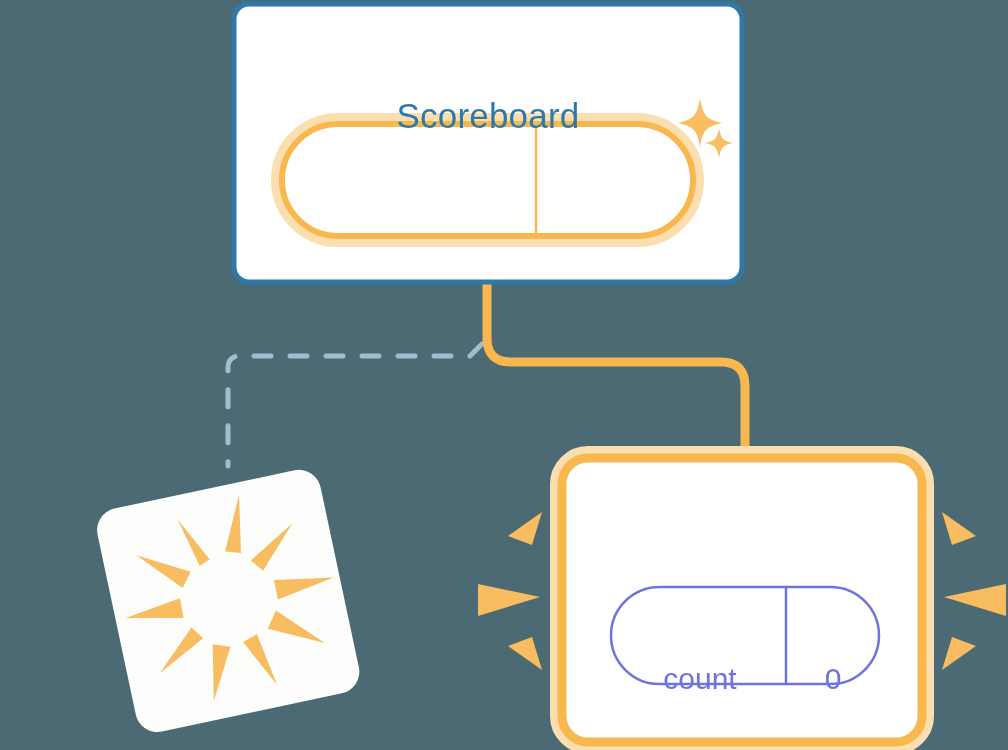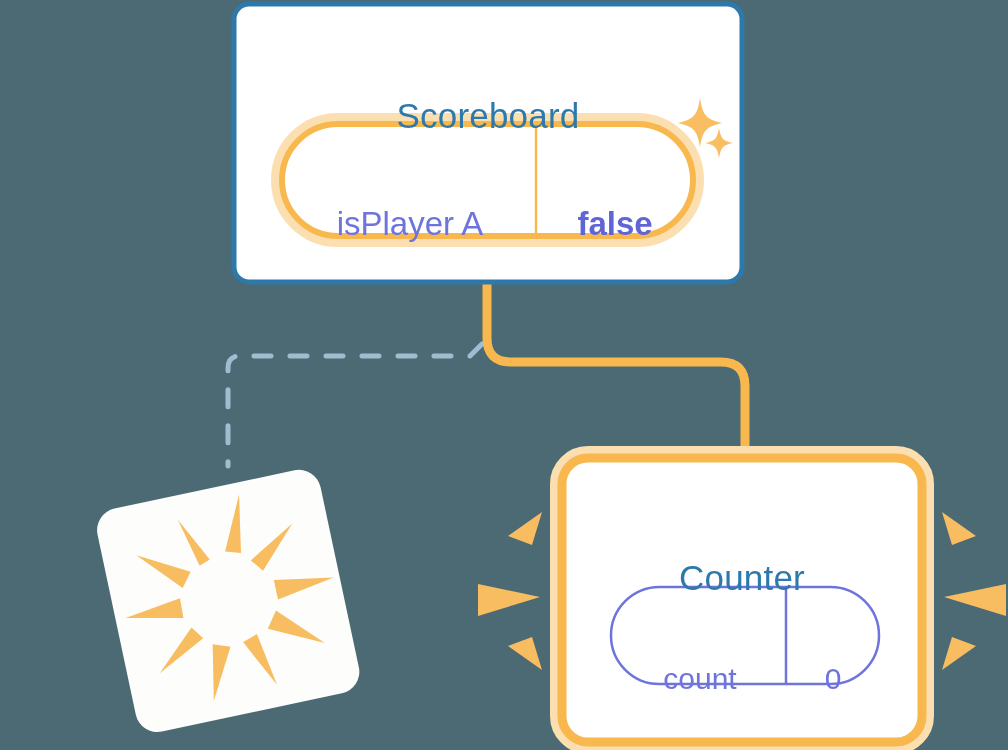--- a/index.html
+++ b/index.html
@@ -148,25 +148,22 @@
         <line x1="786" y1="588" x2="786" y2="683" stroke="#6E74DC" stroke-width="2.5"></line>
       </g>
     </g>
 
   </svg>
 
   <div class="layer-text">
 
     <div class="lbl card-title" style="left:234px; top:52px; width:508px;">Scoreboard</div>
 
-    <div class="lbl pill-key-lg" style="left:288px; top:161px; width:244px;">isPlayer A</div>
 
-    <div class="lbl pill-val-lg" style="left:540px; top:161px; width:150px;">false</div>
 
-    <div class="lbl card-title" style="left:562px; top:514px; width:360px;">Counter</div>
 
     <div class="lbl pill-key-sm" style="left:616px; top:618px; width:168px;text-align:center;">count</div>
 
     <div class="lbl pill-val-sm" style="left:789px; top:618px; width:88px;">0</div>
 
   </div>
 
 </div>
 
 </body></html>

